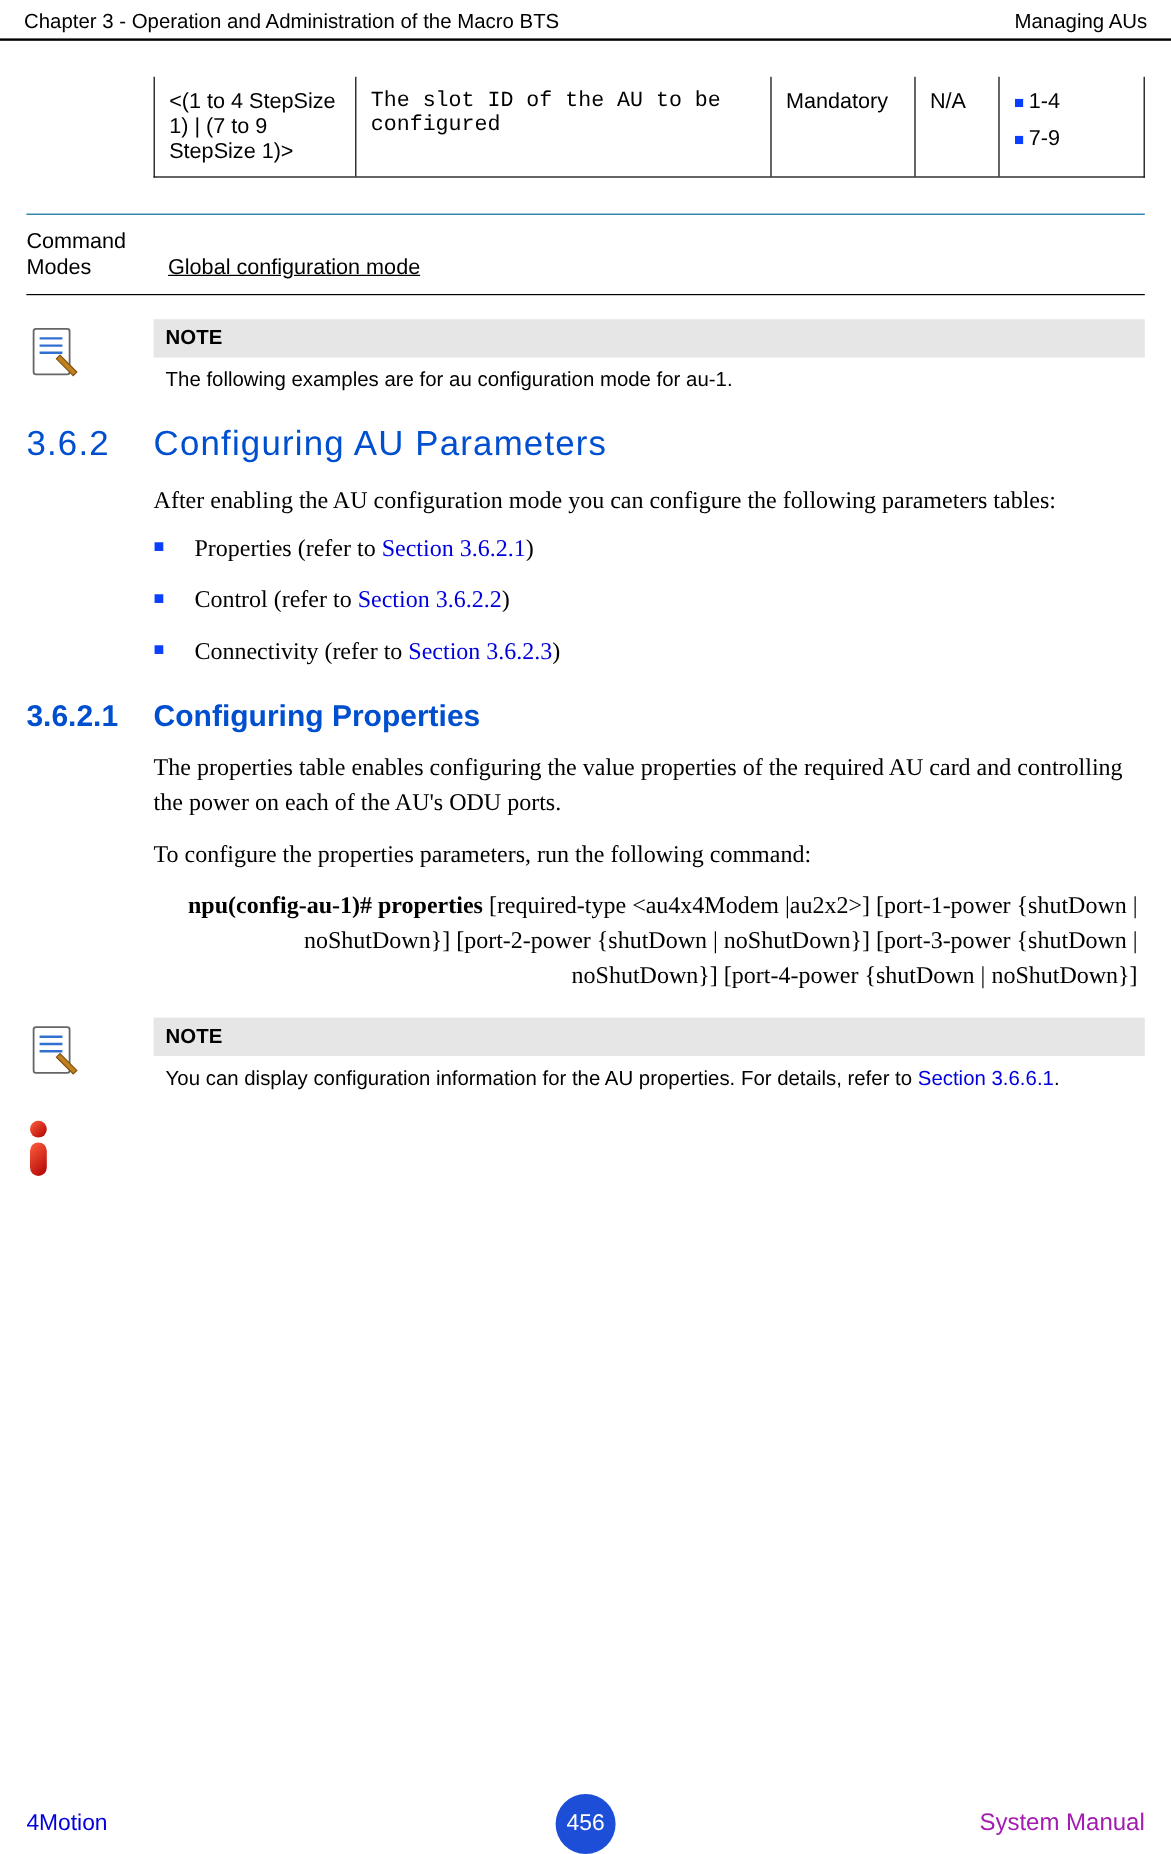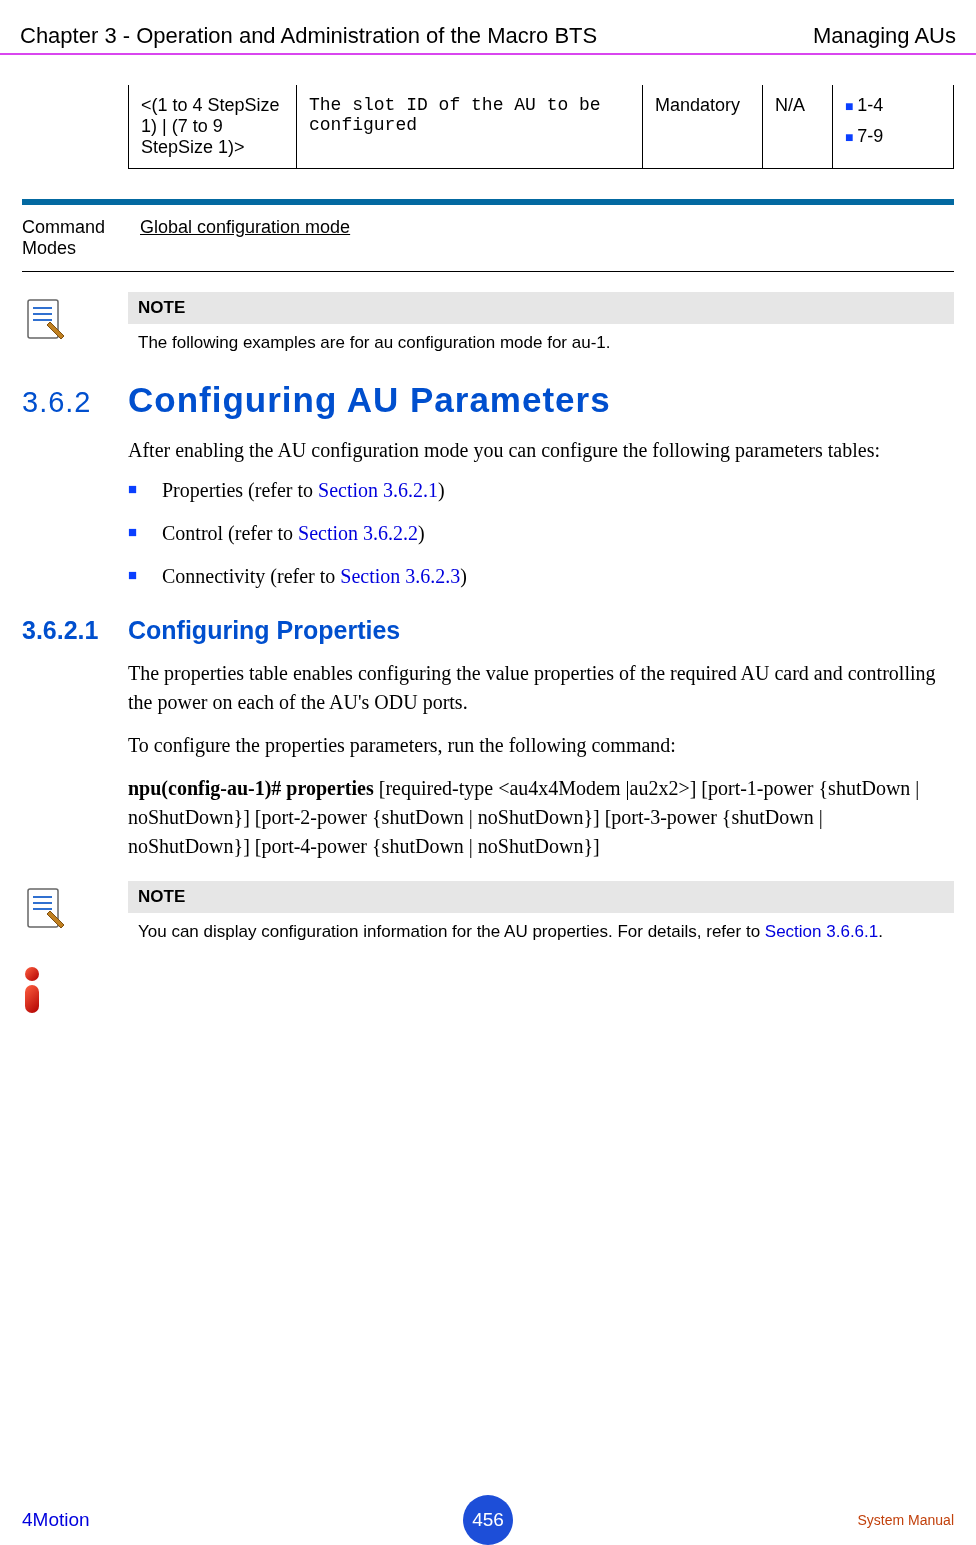--- a/index.html
+++ b/index.html
@@ -9,23 +9,22 @@
     background: #ffffff;
     font-family: Arial, Helvetica, sans-serif;
     color: #000000;
     position: relative;
     font-size: 18px;
   }
   .header {
     display: flex;
     justify-content: space-between;
     padding: 8px 20px 4px 20px;
-    font-size: 22px;
-    border-bottom: 2px solid #d946ef;
-    margin-top: 15px;
+    font-size: 17px;
+    border-bottom: 2px solid #000000;
   }
   .content {
     padding: 30px 22px 0 22px;
   }
   .table-outer {
     margin-left: 106px;
     border: 1px solid #000;
     border-top: none;
     display: flex;
     width: 826px;
@@ -36,24 +35,25 @@
   .table-outer .c4 { width: 70px; padding: 10px 12px; border-right:1px solid #000;}
   .table-outer .c5 { width: 120px; padding: 10px 12px; }
   .table-outer .c5 ul { list-style:none; }
   .table-outer .c5 li::before { content:"■ "; color:#0a3fff; font-size:14px;}
   .table-outer .c5 li { margin-bottom:10px;}
 
   .cmdmodes {
     display:flex;
     margin-left:0;
     margin-top: 30px;
-    border-top:6px solid #0369a1;
+    border-top:1px solid #0369a1;
     border-bottom:1px solid #000;
     padding:12px 0;
     width:932px;
+    align-items:flex-end;
   }
   .cmdmodes .lab { width:106px; padding-left:0px;}
   .cmdmodes .val { flex:1; padding-left:12px;text-decoration:underline;}
 
   .note-block, .important-block {
     display:flex;
     margin-left:0;
     width:932px;
     margin-top:20px;
   }
@@ -90,22 +90,22 @@
     margin-top:26px;
     margin-bottom:16px;
   }
   .section-heading .num-big {
     width:106px;
     font-size:29px;
     font-weight:normal;
     letter-spacing:1px;
   }
   .section-heading .txt-big {
-    font-size:35px;
-    font-weight:bold;
+    font-size:29px;
+    font-weight:normal;
     letter-spacing:1px;
   }
   .sub-heading {
     display:flex;
     align-items:flex-start;
     color:#004fce;
     margin-top:28px;
     margin-bottom:14px;
   }
   .sub-heading .num-sub {
@@ -121,20 +121,21 @@
   .body-text {
     margin-left:106px;
     font-family: Georgia, "Times New Roman", serif;
     font-size:20px;
     line-height:1.45;
     margin-bottom:14px;
     width:820px;
   }
   .body-text.cmd {
     font-family: Georgia, "Times New Roman", serif;
+    text-align: right;
   }
   .body-text .bold { font-weight:bold; }
 
   ul.bullet-list {
     margin-left:106px;
     list-style:none;
     width:820px;
   }
   ul.bullet-list li {
     font-family: Georgia, "Times New Roman", serif;
@@ -157,21 +158,21 @@
     position:absolute;
     bottom:14px;
     left:0;
     right:0;
     padding:0 22px;
     display:flex;
     align-items:center;
     justify-content:space-between;
   }
   .footer .brand { color:#0000dd; font-size:19px;}
-  .footer .sysman { color:#c2410c; font-size:14px;}
+  .footer .sysman { color:#a21caf; font-size:20px;}
   .footer .pagecirc {
     width:50px; height:50px;
     background:#1d4ed8;
     border-radius:50%;
     color:#fff;
     display:flex;
     align-items:center;
     justify-content:center;
     font-size:19px;
     position:absolute;

